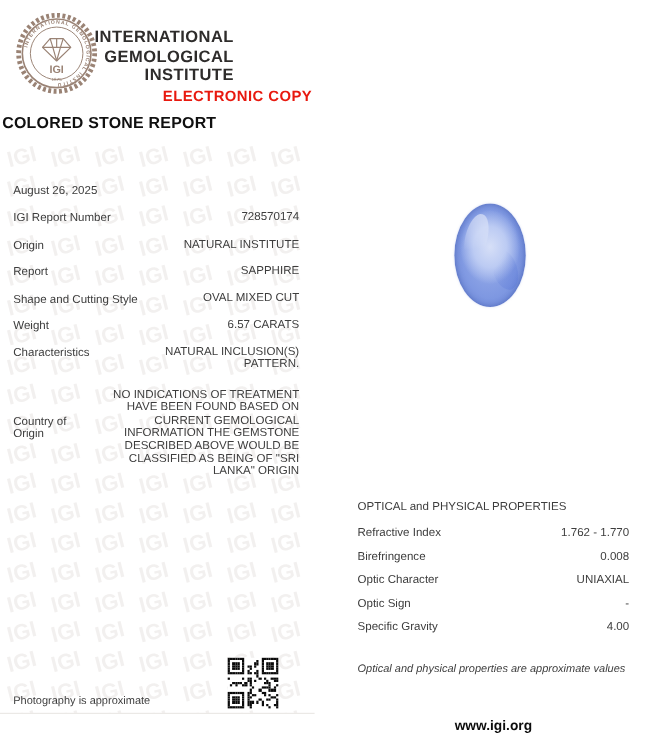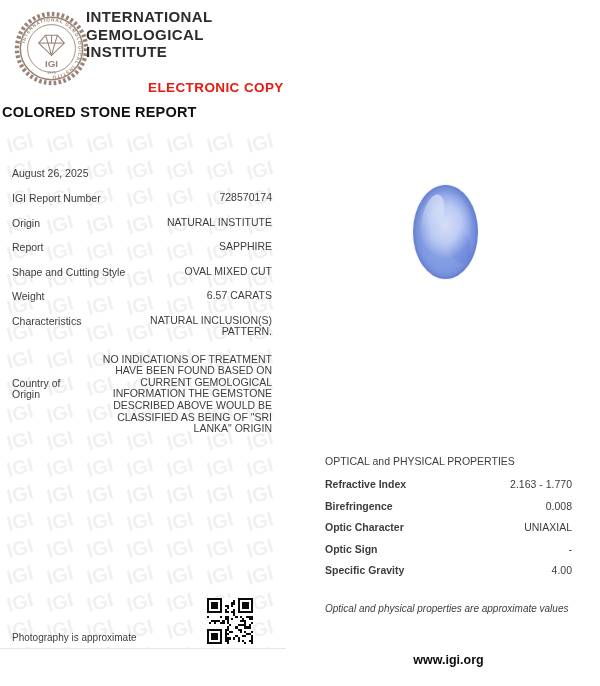--- a/index.html
+++ b/index.html
@@ -5,21 +5,21 @@
   * { margin:0; padding:0; box-sizing:border-box; }
   html,body { background:#ffffff; }
   body { font-family:"Liberation Sans", sans-serif; }
   .page {
     position:relative; width:600px; height:686px; background:#fff;
     overflow:hidden; color:#3d3d3d;
   }
 
   
   .seal { position:absolute; left:12px; top:9px; width:79px; height:79px; }
-  .brand { position:absolute; left:86px; top:8px; }
+  .brand { position:absolute; left:86px; top:25px;text-align:right; }
   .brand div {
     font-size:15px; font-weight:bold; color:#2e2c2b;
     letter-spacing:.4px; line-height:17.5px;
   }
   .ecopy {
     position:absolute; left:148px; top:80px;
     font-size:13.5px; font-weight:bold; color:#e8190f; letter-spacing:.4px;
   }
   .rtitle {
     position:absolute; left:2px; top:104px;
@@ -85,21 +85,21 @@
   .gem:after {
     content:""; position:absolute; right:12%; bottom:16%; width:34%; height:40%;
     border-radius:50%; transform:rotate(-18deg);
     background:linear-gradient(320deg, rgba(90,120,215,.5), rgba(90,120,215,0) 70%);
   }
 
   
   .props { position:absolute; left:325px; top:455px; width:247px; }
   .props-h { font-size:10.5px; color:#3d3d3d; margin-bottom:11px; }
   .prow { display:flex; margin-bottom:9.5px; }
-  .plbl { flex:0 0 auto; font-size:10.5px;font-weight:bold; }
+  .plbl { flex:0 0 auto; font-size:10.5px; }
   .pval { flex:1 1 auto; font-size:10.5px; text-align:right; }
   .props-note { margin-top:27px; font-size:10px; font-style:italic; color:#3d3d3d; }
 
   
   .site {
     position:absolute; left:325px; top:653px; width:247px; text-align:center;
     font-size:12.5px; font-weight:bold; color:#0c0c0c;
   }
 </style>
 </head>
@@ -513,21 +513,21 @@
 
   <div class="gem-wrap">
     <div class="gem"></div>
   </div>
 
   <div class="props">
     <div class="props-h">OPTICAL and PHYSICAL PROPERTIES</div>
 
     <div class="prow">
       <span class="plbl">Refractive Index</span>
-      <span class="pval">2.163 - 1.770</span>
+      <span class="pval">1.762 - 1.770</span>
     </div>
     <div class="prow">
       <span class="plbl">Birefringence</span>
       <span class="pval">0.008</span>
     </div>
     <div class="prow">
       <span class="plbl">Optic Character</span>
       <span class="pval">UNIAXIAL</span>
     </div>
     <div class="prow">

